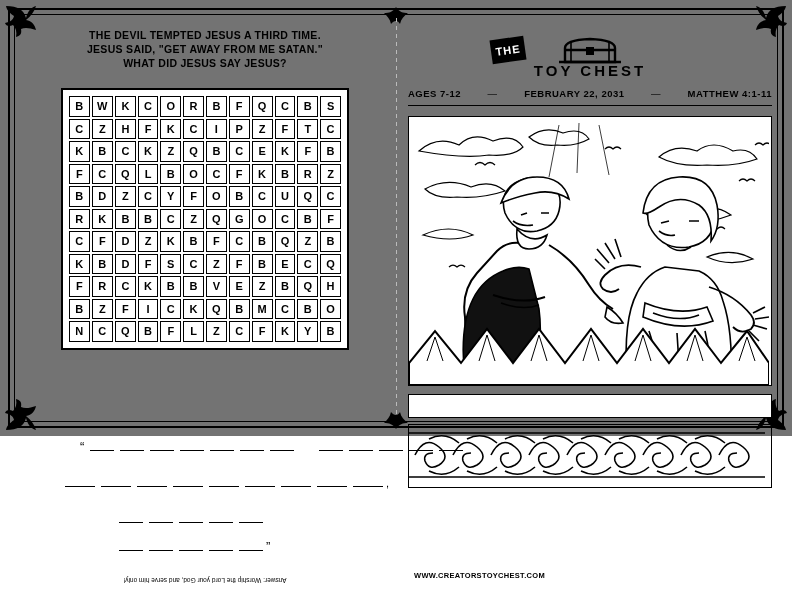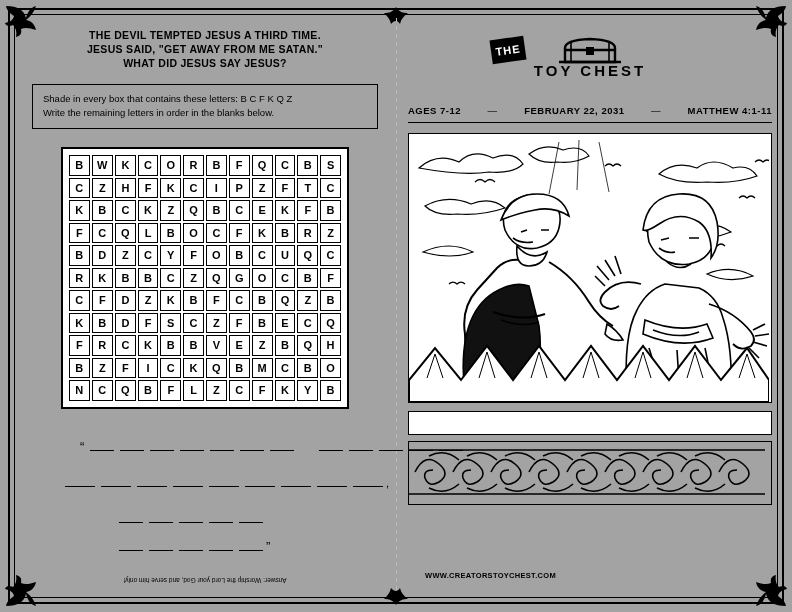--- a/index.html
+++ b/index.html
@@ -5,23 +5,23 @@
   html,body{margin:0;padding:0;}
   body{
     width:792px;height:612px;
     background:#ffffff;
     font-family:"Liberation Sans", sans-serif;
     color:#000;
     overflow:hidden;
   }
   .page{
     position:relative;
-    width:792px;height:612px;
+    width:792px;height:436px;
     box-sizing:border-box;
-    background:#a3a3a3;
+    background:#737373;
   }
   
   .frame-outer{
     position:absolute;
     left:8px;top:8px;right:8px;bottom:8px;
     border:2px solid #000;
   }
   .frame-inner{
     position:absolute;
     left:14px;top:14px;right:14px;bottom:14px;
@@ -163,21 +163,21 @@
     line-height:30px;
     margin-top:-2px;
   }
   .logo .toychest{
     font-size:15px;
     font-weight:bold;
     letter-spacing:3px;
     margin-top:-2px;
   }
   .meta{
-    margin:26px 4px 0 4px;
+    margin:9px 4px 0 4px;
     border-bottom:1.5px solid #000;
     padding-bottom:6px;
     display:flex;
     align-items:center;
     justify-content:space-between;
     font-size:9.5px;
     font-weight:bold;
     letter-spacing:.5px;
   }
   .meta .sep{font-weight:normal;}
@@ -198,21 +198,21 @@
   }
   .band2{
     margin:6px 4px 0 4px;
     border:1.5px solid #000;
     height:62px;
     position:relative;
     overflow:hidden;
   }
   .footer{
     position:absolute;
-    left:11px;bottom:12px;width:372px;
+    left:0;bottom:12px;width:372px;
     display:flex;
     justify-content:space-between;
     padding:0 10px;
     box-sizing:border-box;
     font-size:7.5px;
     font-weight:bold;
     letter-spacing:.3px;
   }
 </style>
 </head>
@@ -257,24 +257,20 @@
   <div class="fold"></div>
 
   <div class="left">
 
     <div class="verse-head">
       <div>THE DEVIL TEMPTED JESUS A THIRD TIME.</div>
       <div>JESUS SAID, "GET AWAY FROM ME SATAN."</div>
       <div>WHAT DID JESUS SAY JESUS?</div>
     </div>
 
-    <div class="instr-box">
-      <div class="l1">Shade in every box that contains these letters: B  C  F  K  Q  Z</div>
-      <div class="l2">Write the remaining letters in order in the blanks below.</div>
-    </div>
 
     <div class="grid-wrap">
       <table class="grid">
         <tbody id="grid-body">
             <tr>
               <td>B</td>
               <td>W</td>
               <td>K</td>
               <td>C</td>
               <td>O</td>

